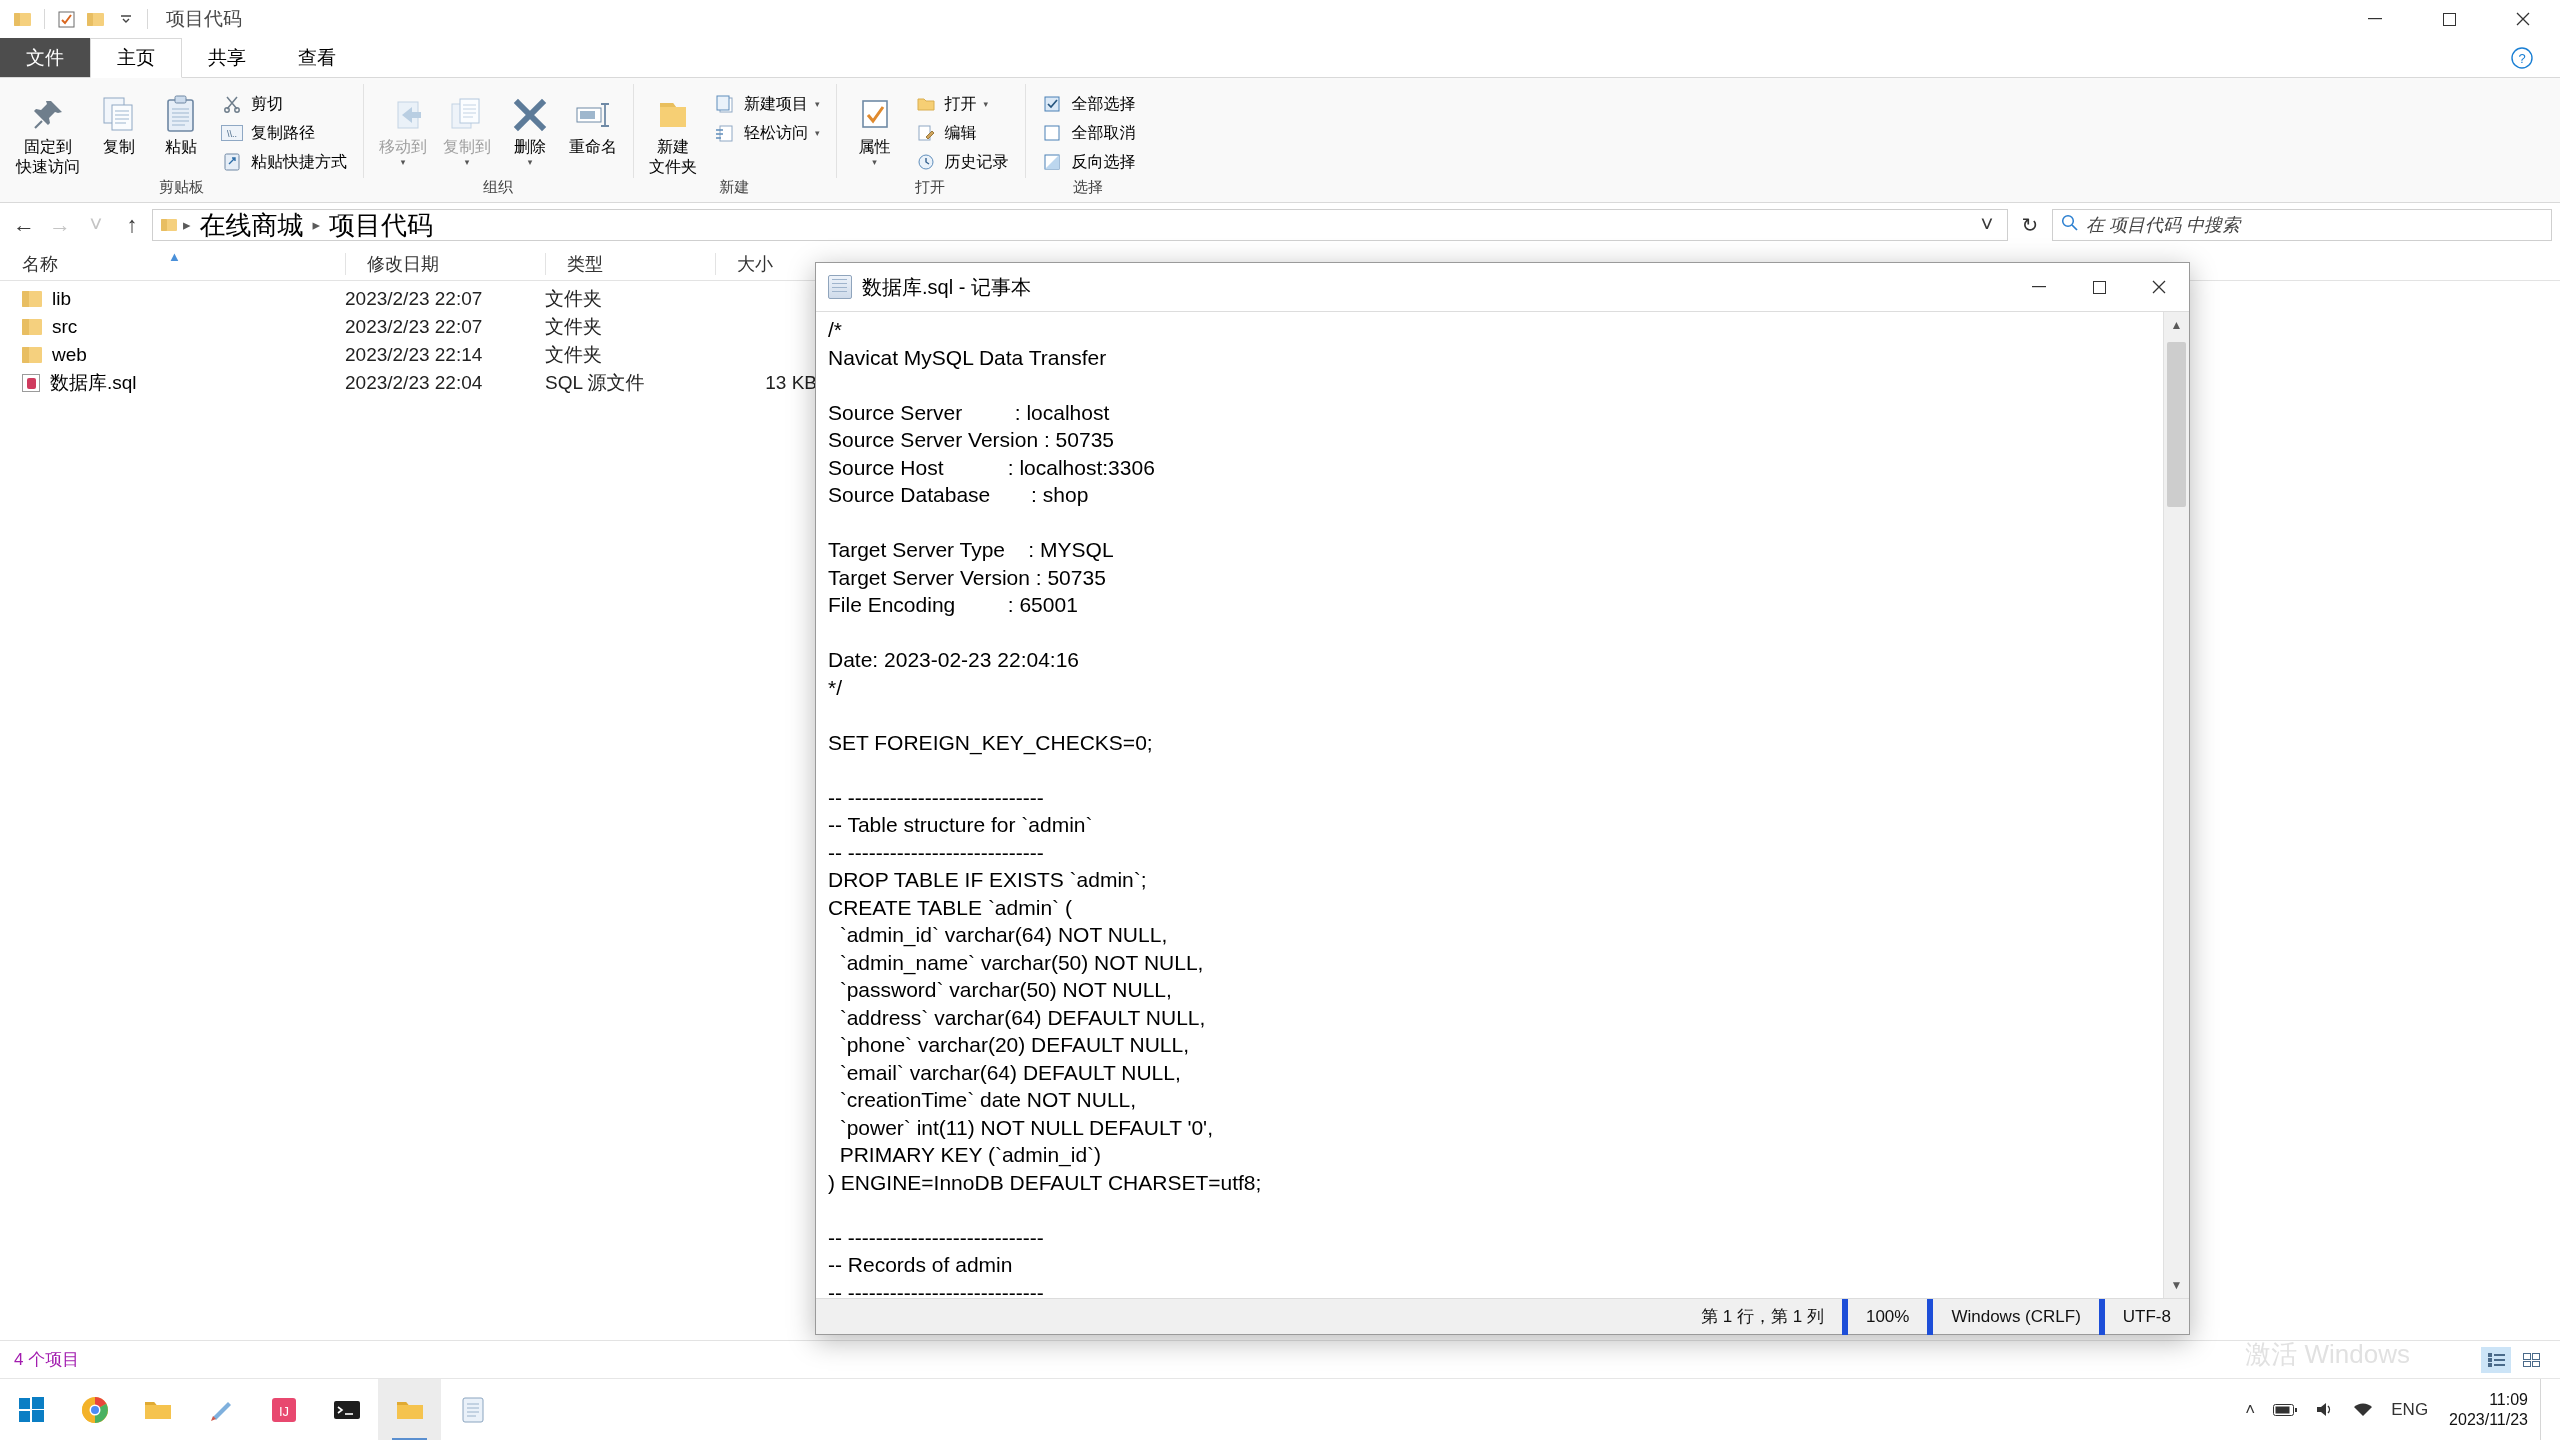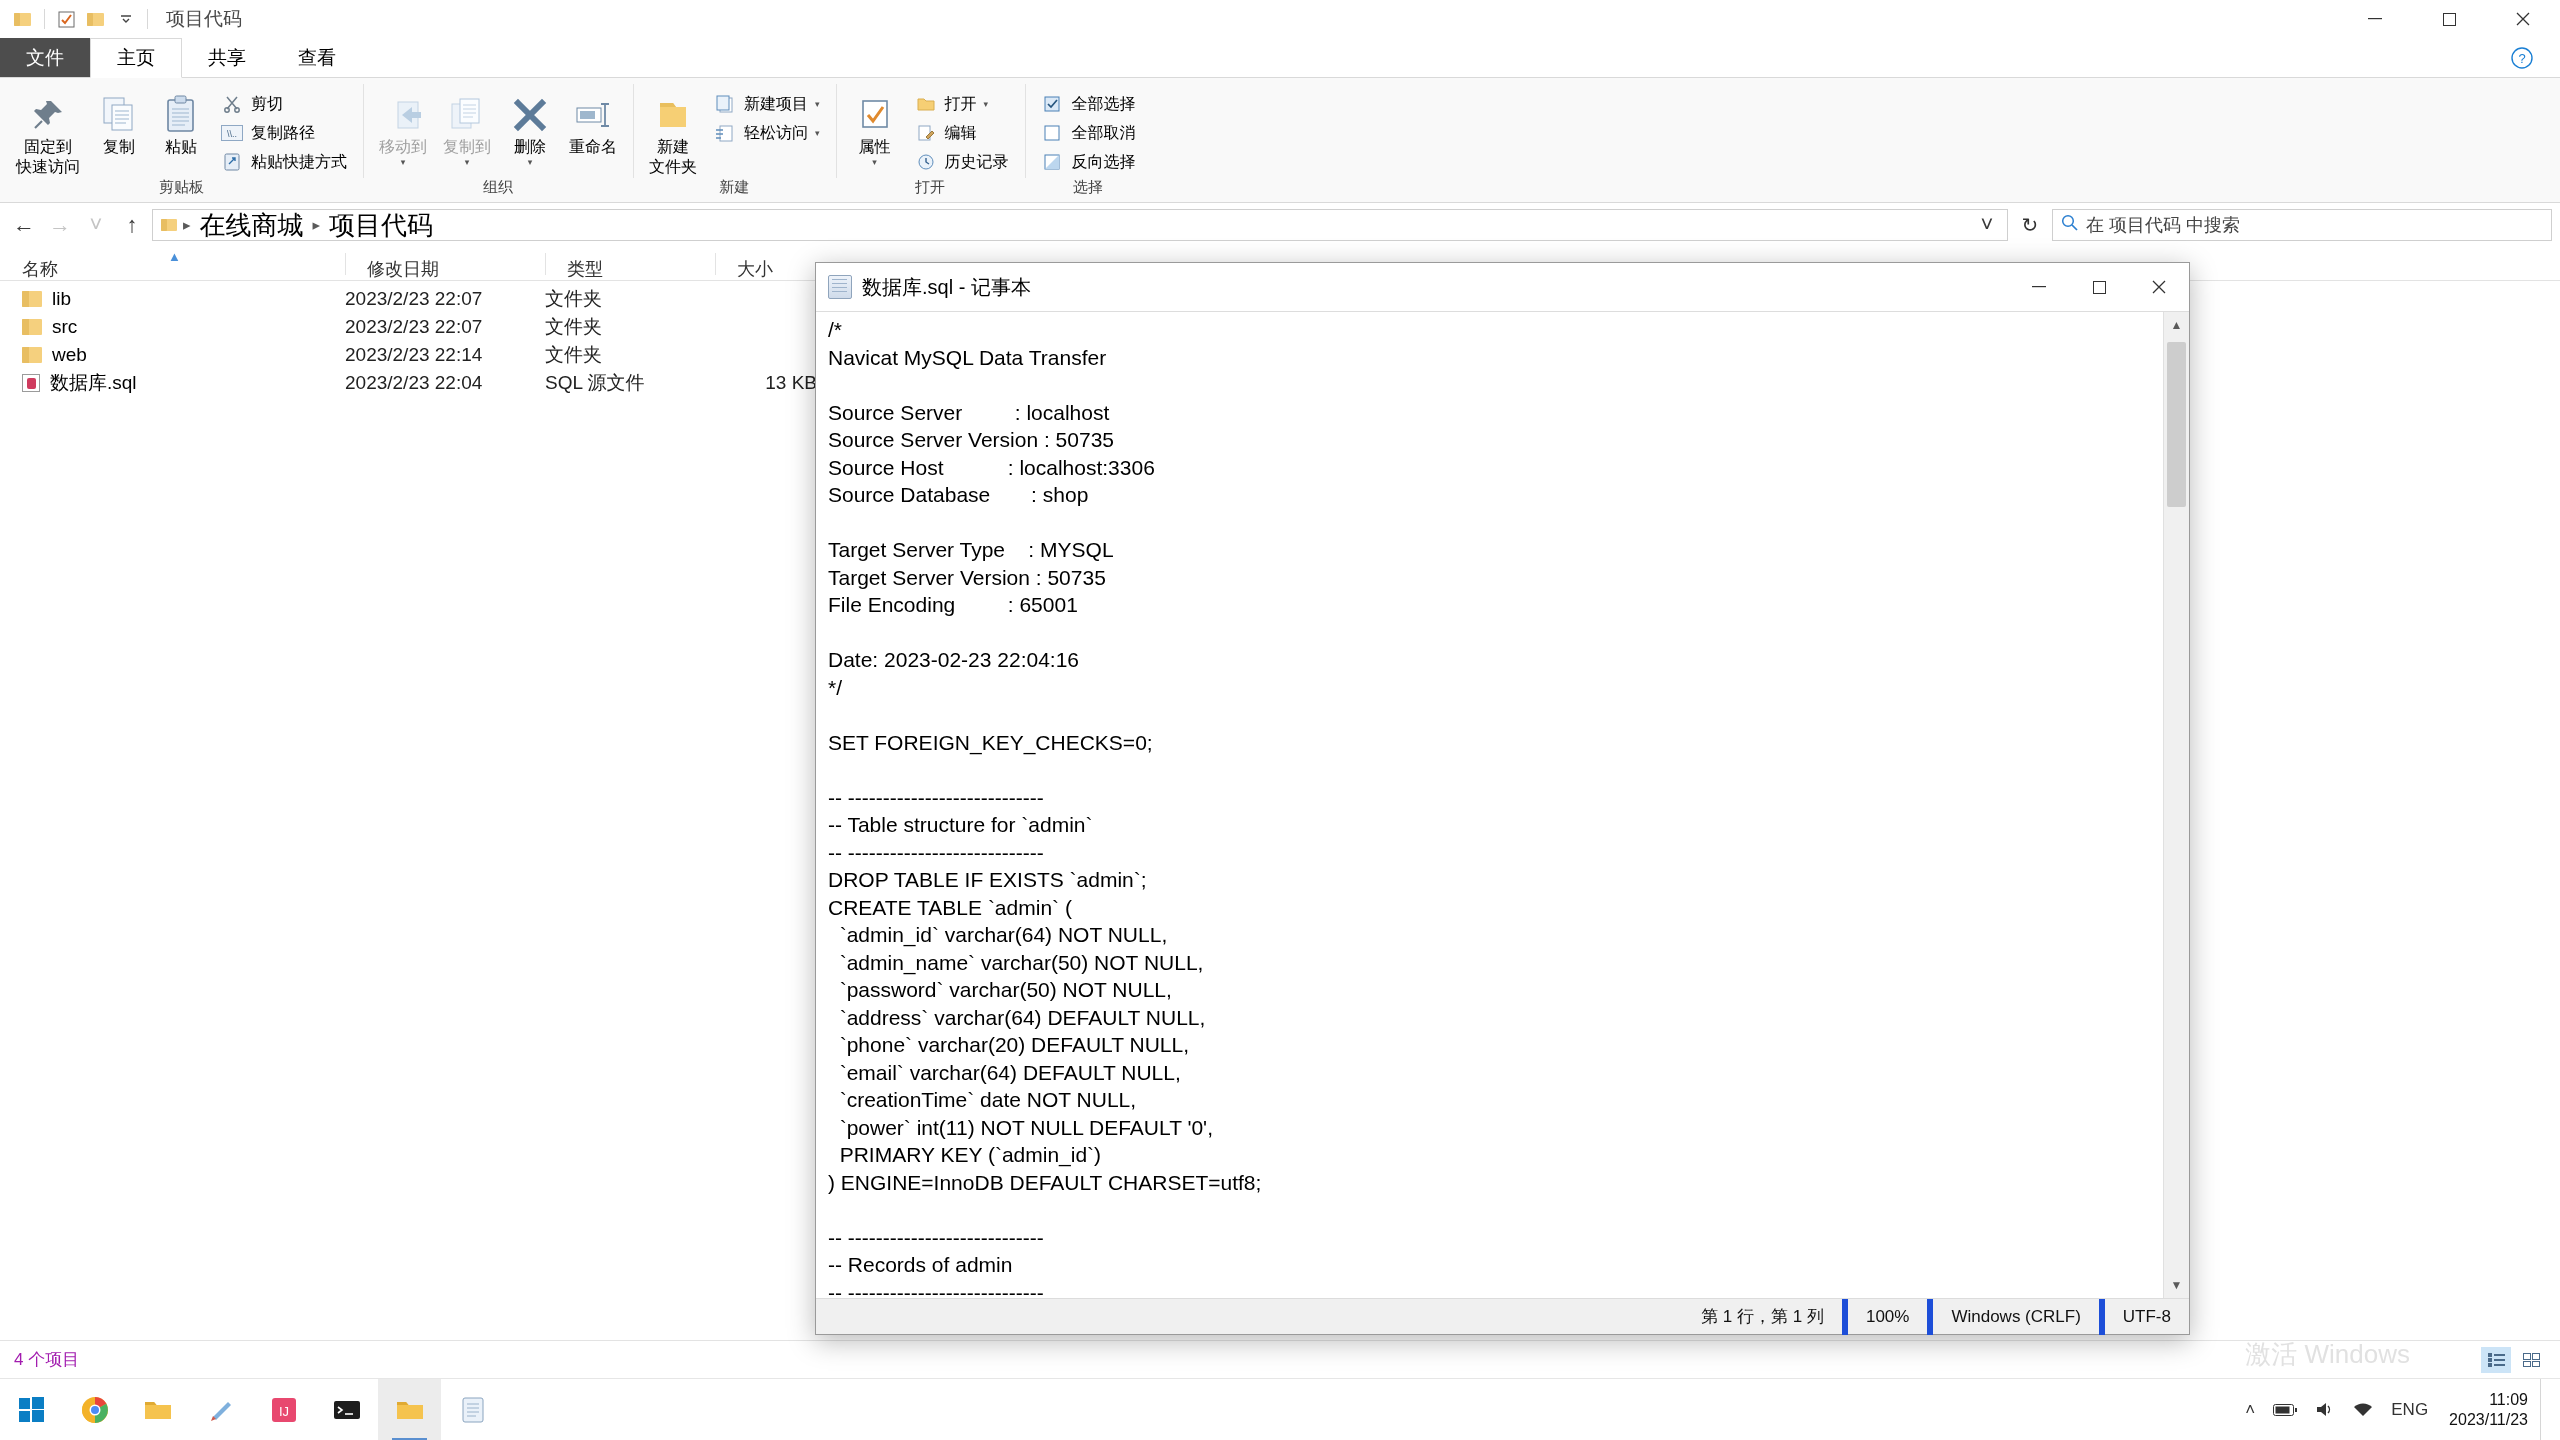--- a/index.html
+++ b/index.html
@@ -49,26 +49,26 @@
 
   
   .addrrow { height:44px; background:#fff; display:flex; align-items:center; padding:0 8px; gap:4px; }
   .navbtn { width:32px; height:32px; display:flex; align-items:center; justify-content:center; color:#3a3a3a; font-size:22px; }
   .navbtn.dis { color:#c4c4c4; }
   .addrbox { flex:1; height:32px; border:1px solid #cfcfcf; background:#fff; display:flex; align-items:center; padding:0 4px; gap:4px; }
   .crumb { font-size:26px; color:#000; padding:2px 5px; }
   .crumb-sep { color:#5a5a5a; font-size:15px; }
   .addr-right { display:flex; align-items:center; gap:2px; margin-left:auto; }
   .refresh { width:36px; height:32px; display:flex; align-items:center; justify-content:center; font-size:20px; color:#333; }
-  .searchbox { width:500px; height:32px; border:1px solid #cfcfcf; background:#fff; display:flex; align-items:center; padding:0 8px; gap:8px; }
+  .searchbox { width:500px; height:32px; border:1px solid #cfcfcf; background:#fff; display:flex; align-items:center; padding:0 8px; gap:8px;font-style:italic; }
   .searchbox .txt { font-size:18px; color:#444; }
 
   
   .colhdr { height:34px; background:#fff; border-bottom:1px solid #e3e3e3; display:flex; align-items:center; font-size:18px; color:#333; position:relative; }
-  .colhdr .c { padding-left:22px; position:relative; height:34px; display:flex; align-items:flex-end; }
+  .colhdr .c { padding-left:22px; position:relative; height:34px; display:flex; align-items:center; }
   .colhdr .c + .c::before { content:""; position:absolute; left:0; top:6px; bottom:6px; width:1px; background:#e3e3e3; }
   .sortmark { position:absolute; left:168px; top:2px; color:#4a90d9; font-size:13px; }
 
   
   .filelist { }
   .frow { height:28px; display:flex; align-items:center; font-size:19px; color:#000; }
   .fname { width:345px; display:flex; align-items:center; gap:10px; padding-left:22px; }
   .fdate { width:200px; color:#222; }
   .ftype { width:170px; color:#222; }
   .fsize { width:120px; text-align:right; padding-right:18px; color:#222; }

